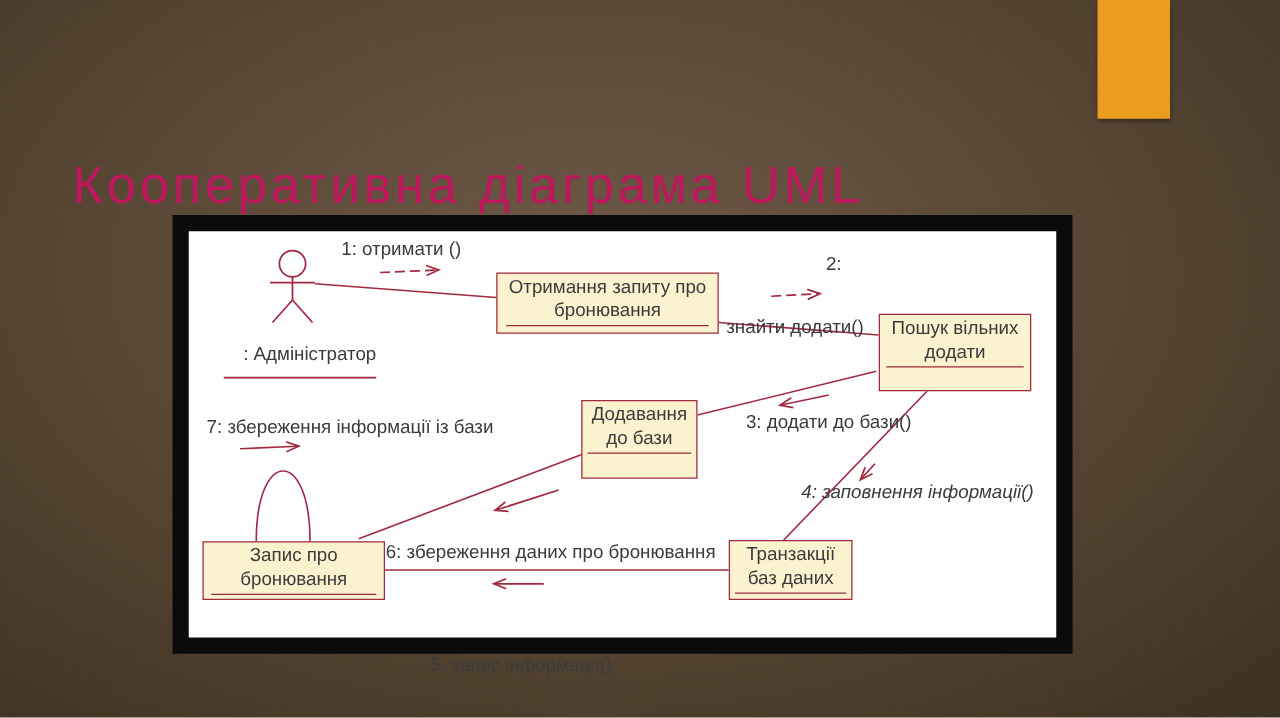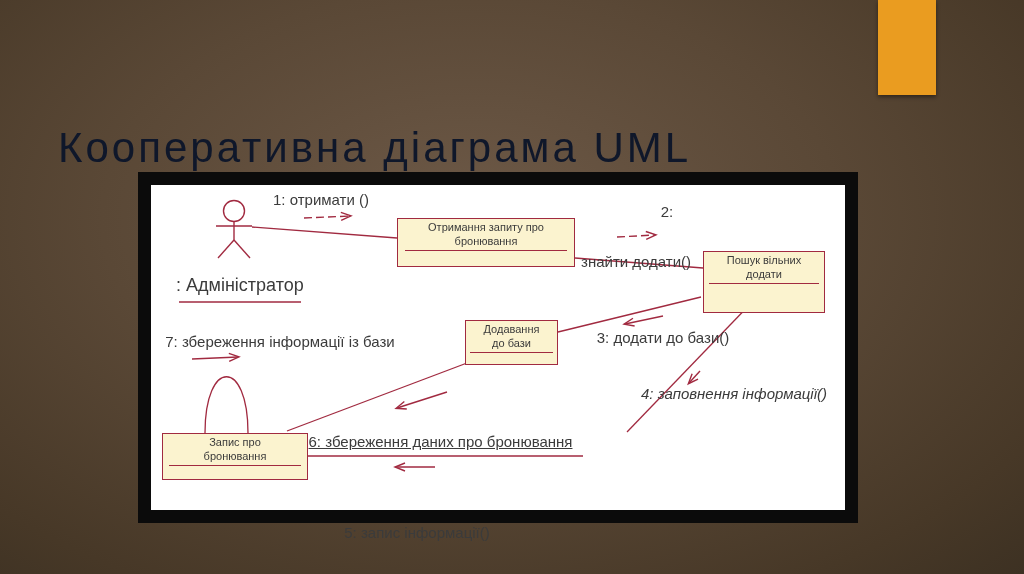--- a/index.html
+++ b/index.html
@@ -27,35 +27,35 @@
   }
   .canvas svg{position:absolute;left:0;top:0;}
   .lbl{
     position:absolute;font-size:15px;color:#3b3b3b;text-align:center;
     white-space:nowrap;line-height:1.1;
   }
   .node{
     position:absolute;background:#FBF3CF;border:1.6px solid #A12A40;
     box-sizing:border-box;display:flex;flex-direction:column;align-items:center;
     justify-content:flex-start;padding-top:2px;
-    font-size:11px;color:#3b3b3b;line-height:1.25;text-align:center;
+    font-size:15px;color:#3b3b3b;line-height:1.25;text-align:center;
   }
   .node .obj-underline{
     width:92%;height:0;border-top:1.6px solid #A12A40;margin-top:1px;
   }
   .actor-label{
-    position:absolute;font-size:18px;color:#3b3b3b;text-align:right;white-space:nowrap;
+    position:absolute;font-size:15px;color:#3b3b3b;text-align:right;white-space:nowrap;
   }
 </style>
 </head>
 <body>
 
 <div class="accent-bar" style="background:#EA9C20;"></div>
 
-<h1 class="slide-title" style="color:#0f172a;">Кооперативна діаграма UML</h1>
+<h1 class="slide-title" style="color:#be185d;">Кооперативна діаграма UML</h1>
 
 <div class="frame">
   <div class="canvas">
 
     <svg width="694" height="325" viewBox="0 0 694 325">
       <defs>
         <marker id="arr" markerWidth="14" markerHeight="12" refX="10" refY="5" orient="auto" markerUnits="userSpaceOnUse">
           <polyline points="1,1 11,5 1,9" fill="none" stroke="#A12A40" stroke-width="1.4"></polyline>
         </marker>
       </defs>
@@ -92,41 +92,46 @@
     </svg>
 
     <div class="actor-label" style="left:25px;top:90px;width:125px;">: Адміністратор</div>
 
     <div class="lbl" style="left:116px;top:7px;width:108px;">1: отримати ()</div>
     <div class="lbl" style="left:498px;top:19px;width:36px;">2:</div>
     <div class="lbl" style="left:430px;top:69px;width:104px;">знайти додати()</div>
     <div class="lbl" style="left:426px;top:145px;width:172px;">3: додати до бази()</div>
     <div class="lbl" style="left:486px;top:201px;width:194px;font-style:italic;">4: заповнення інформації()</div>
     <div class="lbl" style="left:184px;top:294px;width:164px;margin-top:46px;">5: запис інформації()</div>
-    <div class="lbl" style="left:149px;top:249px;width:281px;text-decoration:underline;">6: збереження даних про бронювання</div>
+    <div class="lbl" style="left:149px;top:249px;width:281px;">6: збереження даних про бронювання</div>
     <div class="lbl" style="left:14px;top:149px;width:230px;">7: збереження інформації із бази</div>
 
     <div class="node" style="left:246px;top:33px;width:178px;height:49px;">
       <span>Отримання запиту про</span>
       <span>бронювання</span>
       <div class="obj-underline"></div>
     </div>
 
     <div class="node" style="left:552px;top:66px;width:122px;height:62px;">
       <span>Пошук вільних</span>
       <span>додати</span>
       <div class="obj-underline"></div>
     </div>
 
-    <div class="node" style="left:314px;top:135px;width:93px;height:45px;">
+    <div class="node" style="left:314px;top:135px;width:93px;height:63px;">
       <span>Додавання</span>
       <span>до бази</span>
       <div class="obj-underline"></div>
     </div>
 
+    <div class="node" style="left:432px;top:247px;width:99px;height:48px;">
+      <span>Транзакції</span>
+      <span>баз даних</span>
+      <div class="obj-underline"></div>
+    </div>
 
     <div class="node" style="left:11px;top:248px;width:146px;height:47px;">
       <span>Запис про</span>
       <span>бронювання</span>
       <div class="obj-underline"></div>
     </div>
 
   </div>
 </div>
 

